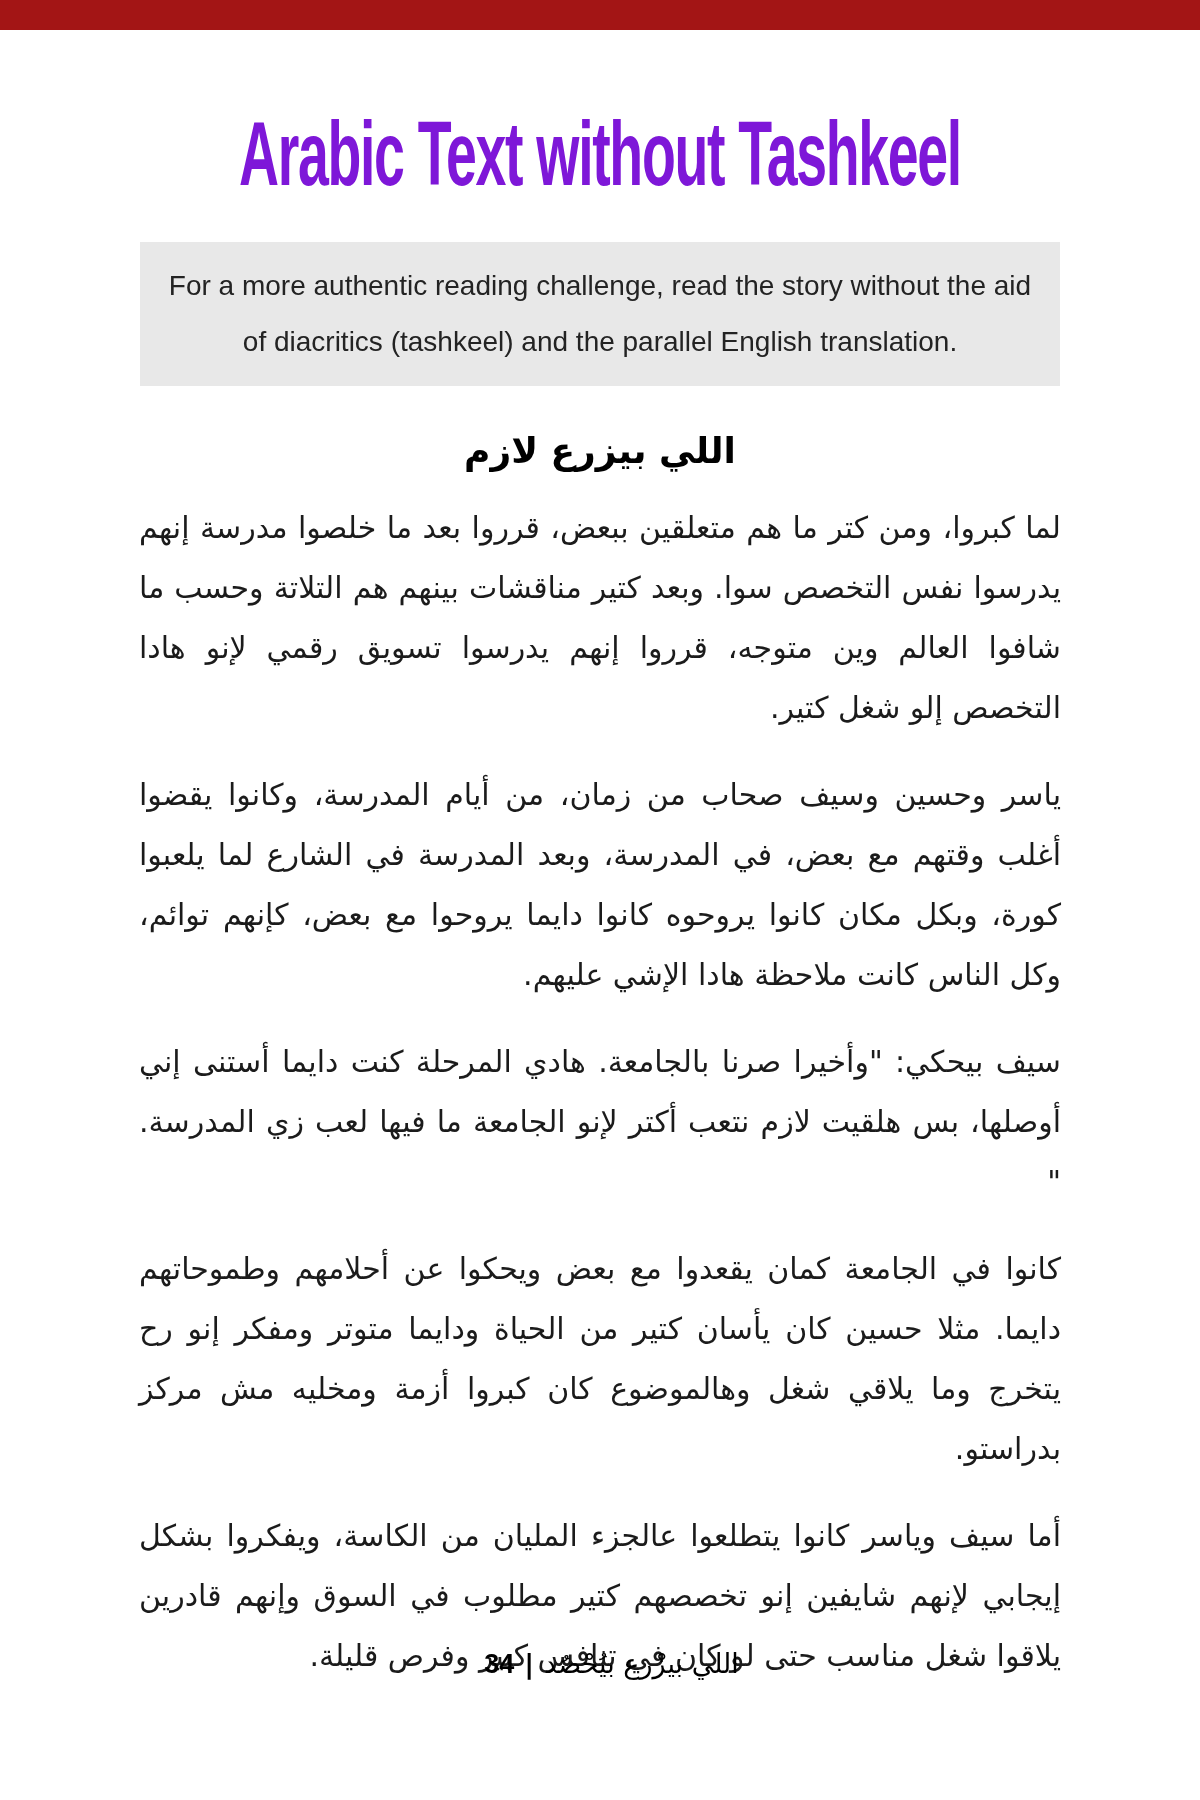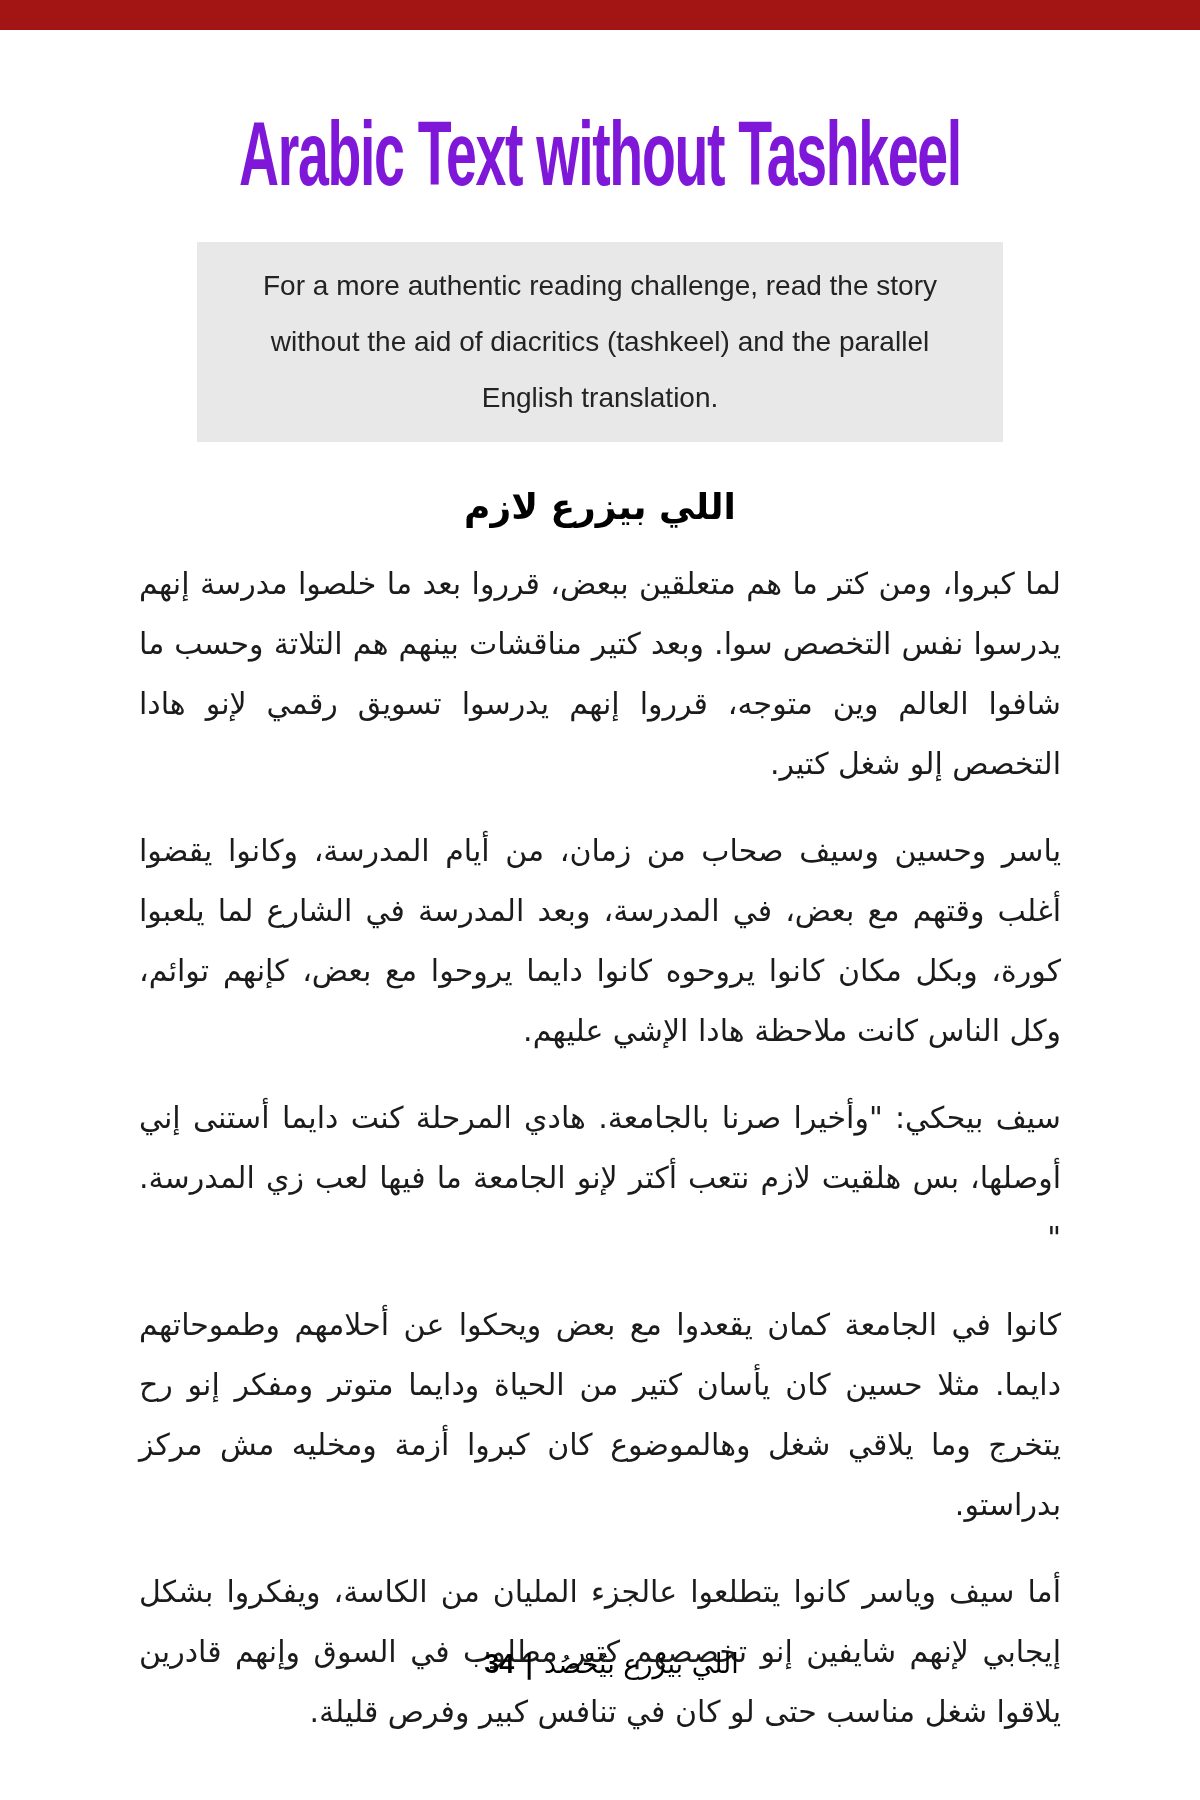--- a/index.html
+++ b/index.html
@@ -32,21 +32,21 @@
     font-weight:bold;
     font-size:84px;
     line-height:1;
     color:var(--purple);
     letter-spacing:-2px;
     white-space:nowrap;
     transform:scale(0.66,1.08);
     transform-origin:center center;
   }
   .callout{
-    width:806px;
+    width:920px;
     margin:46px auto 0 auto;
     background:var(--box-gray);
     padding:16px 26px;
     text-align:center;
     font-size:28px;
     line-height:2.0;
     color:#232323;
     font-family:"Liberation Sans", sans-serif;
   }
   .story{

